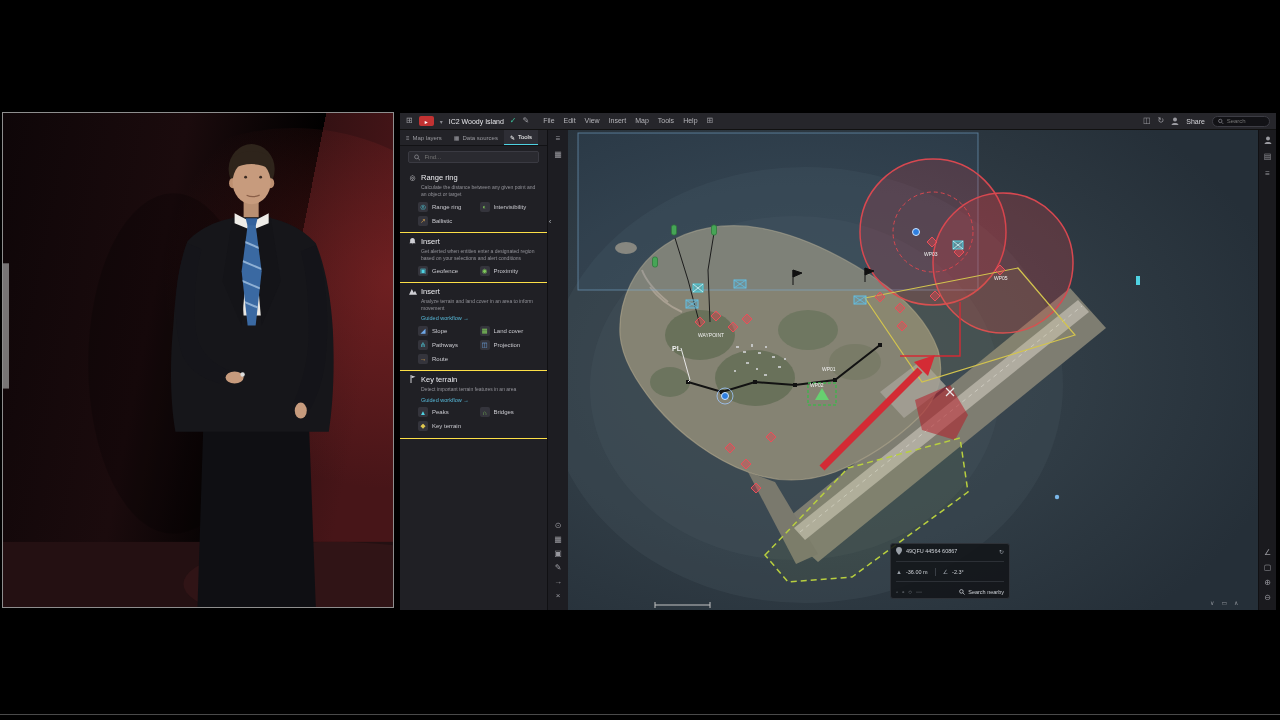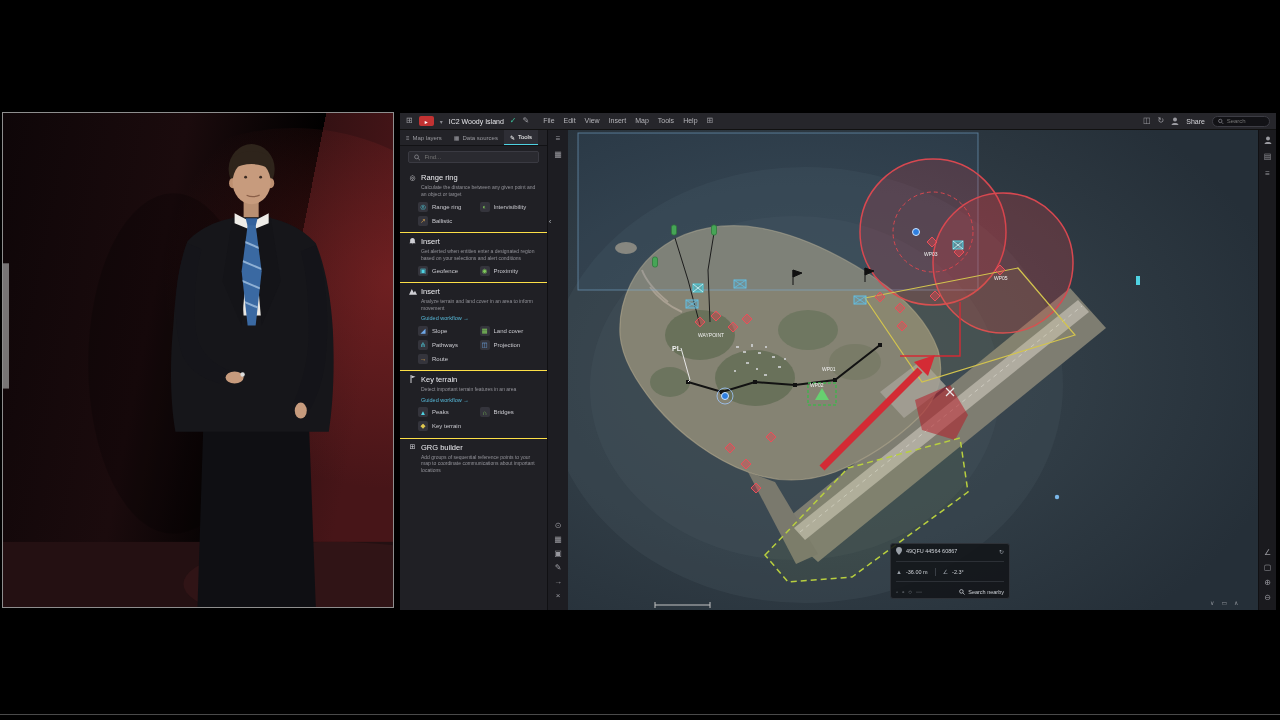--- a/index.html
+++ b/index.html
@@ -324,27 +324,20 @@
               <span class="tlabel">Bridges</span>
             </div>
             <div class="tool">
               <span class="ticon" style="color:#e0c84f">◆</span>
               <span class="tlabel">Key terrain</span>
             </div>
           </div>
         </div>
 
 
-        <div class="sec" style="border-bottom:none">
-          <div class="sechead">
-            <span class="secicon">⊞</span>
-            <span class="sectitle">GRG builder</span>
-          </div>
-          <div class="secdesc">Add groups of sequential reference points to your map to coordinate communications about important locations</div>
-        </div>
       </div>
     </div>
 
     <div id="mapstrip">
       <span class="si">≡</span>
       <span class="si">▦</span>
       <div id="strip-spacer"></div>
       <div id="strip-bottom">
         <span class="si">⊙</span>
         <span class="si">▦</span>

